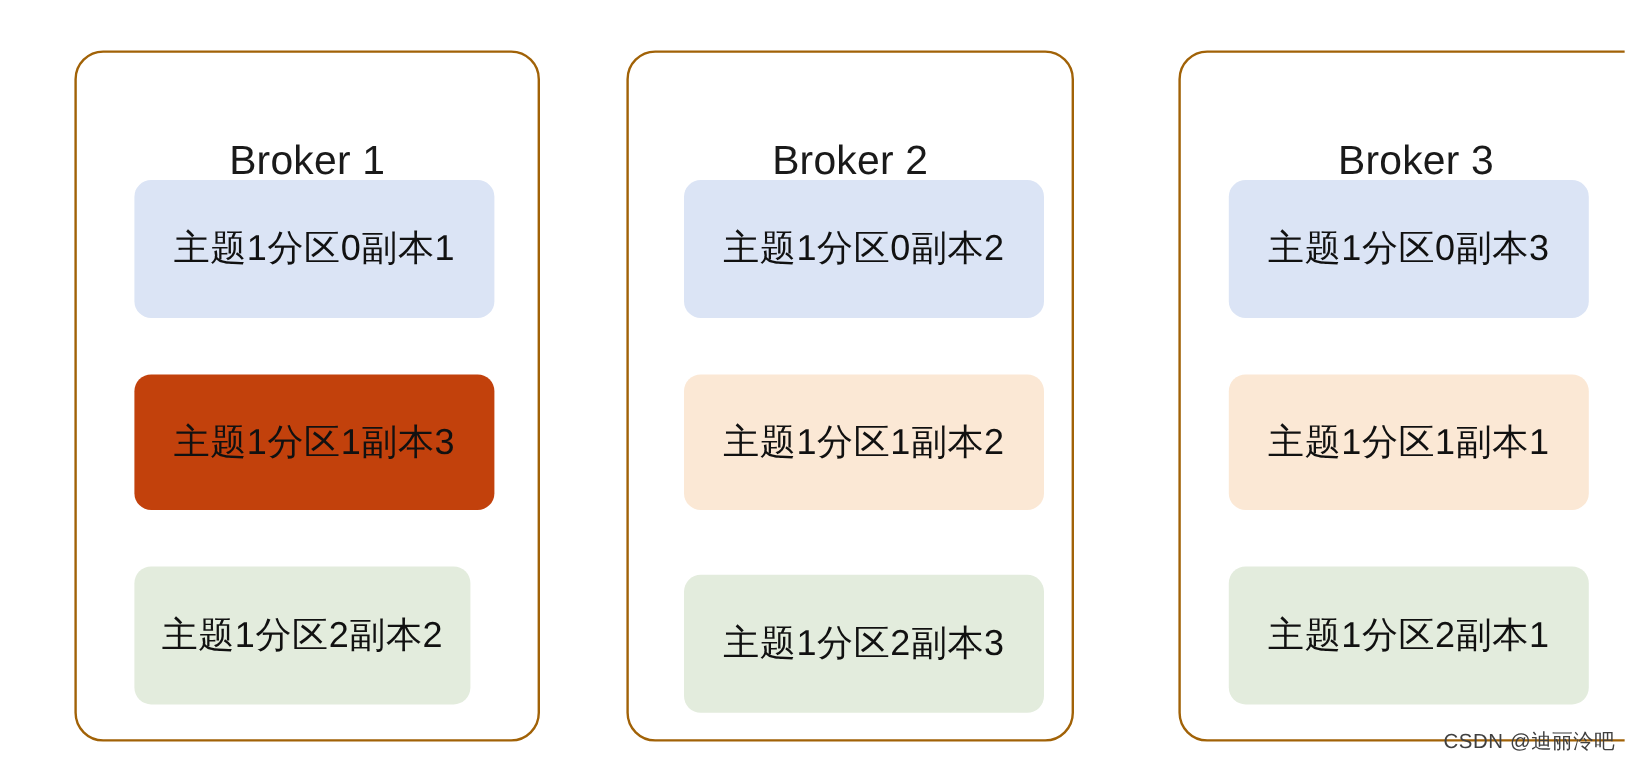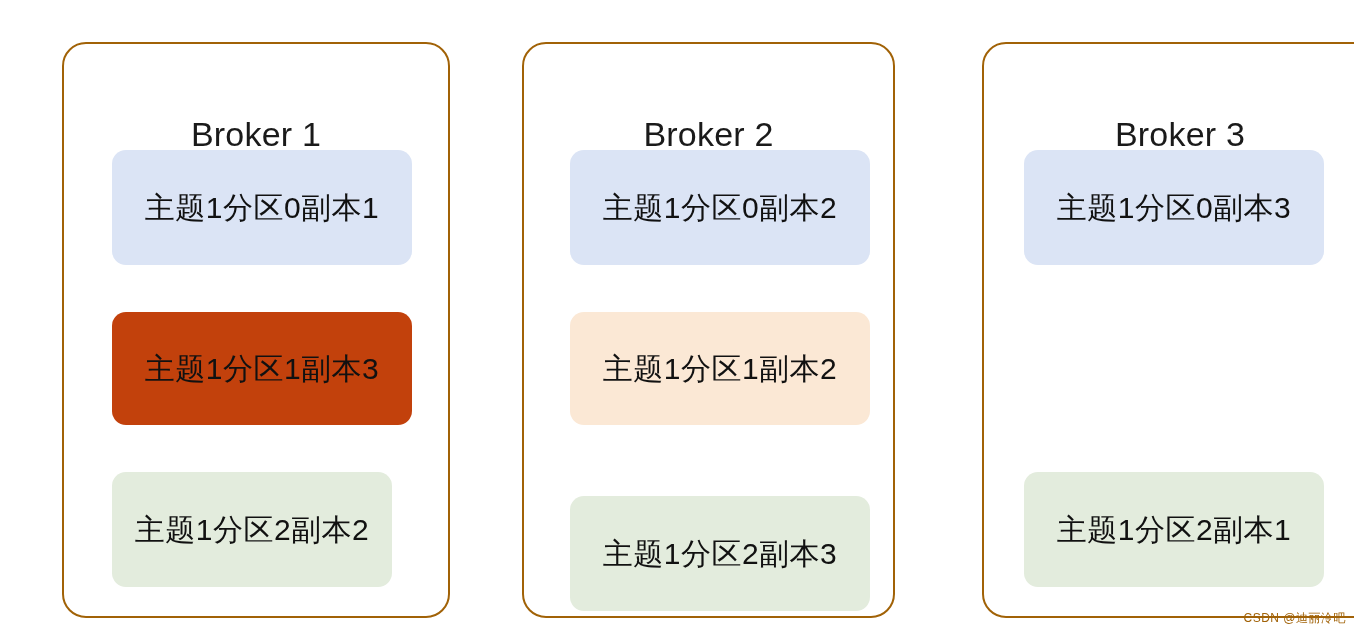--- a/index.html
+++ b/index.html
@@ -50,23 +50,23 @@
     font-size: 30px;
     line-height: 34px;
     color: #111111;
     white-space: nowrap;
     letter-spacing: 0.5px;
   }
   .watermark {
     position: absolute;
     right: 8px;
     bottom: 4px;
-    font-size: 12px;
+    font-size: 17px;
     line-height: 20px;
-    color: #a16207;
+    color: #404040;
     white-space: nowrap;
     letter-spacing: 0.5px;
     pointer-events: none;
   }
 </style>
 </head>
 <body>
 
 <div id="canvas">
 
@@ -90,32 +90,35 @@
     <div class="broker-title" style="top:70px;">Broker 2</div>
 
     <div class="replica-card" style="left:46px; top:106px; width:300px; height:115px; background:#dbe4f5;">
       <span class="replica-label">主题1分区0副本2</span>
     </div>
 
     <div class="replica-card" style="left:46px; top:268px; width:300px; height:113px; background:#fbe8d5;">
       <span class="replica-label">主题1分区1副本2</span>
     </div>
 
-    <div class="replica-card" style="left:46px; top:452px; width:300px; height:115px; background:#e3ecdd;">
+    <div class="replica-card" style="left:46px; top:435px; width:300px; height:115px; background:#e3ecdd;">
       <span class="replica-label">主题1分区2副本3</span>
     </div>
   </div>
 
   <div class="broker" style="left:982px; top:42px; width:396px; height:576px;">
     <div class="broker-title" style="top:70px;">Broker 3</div>
 
     <div class="replica-card" style="left:40px; top:106px; width:300px; height:115px; background:#dbe4f5;justify-content:center;">
       <span class="replica-label">主题1分区0副本3</span>
     </div>
 
+    <div class="replica-card" style="left:40px; top:268px; width:300px; height:113px; background:#fbe8d5;">
+      <span class="replica-label">主题1分区1副本1</span>
+    </div>
 
     <div class="replica-card" style="left:40px; top:428px; width:300px; height:115px; background:#e3ecdd;">
       <span class="replica-label">主题1分区2副本1</span>
     </div>
   </div>
 
   <div class="watermark">CSDN @迪丽泠吧</div>
 
 </div>
 

